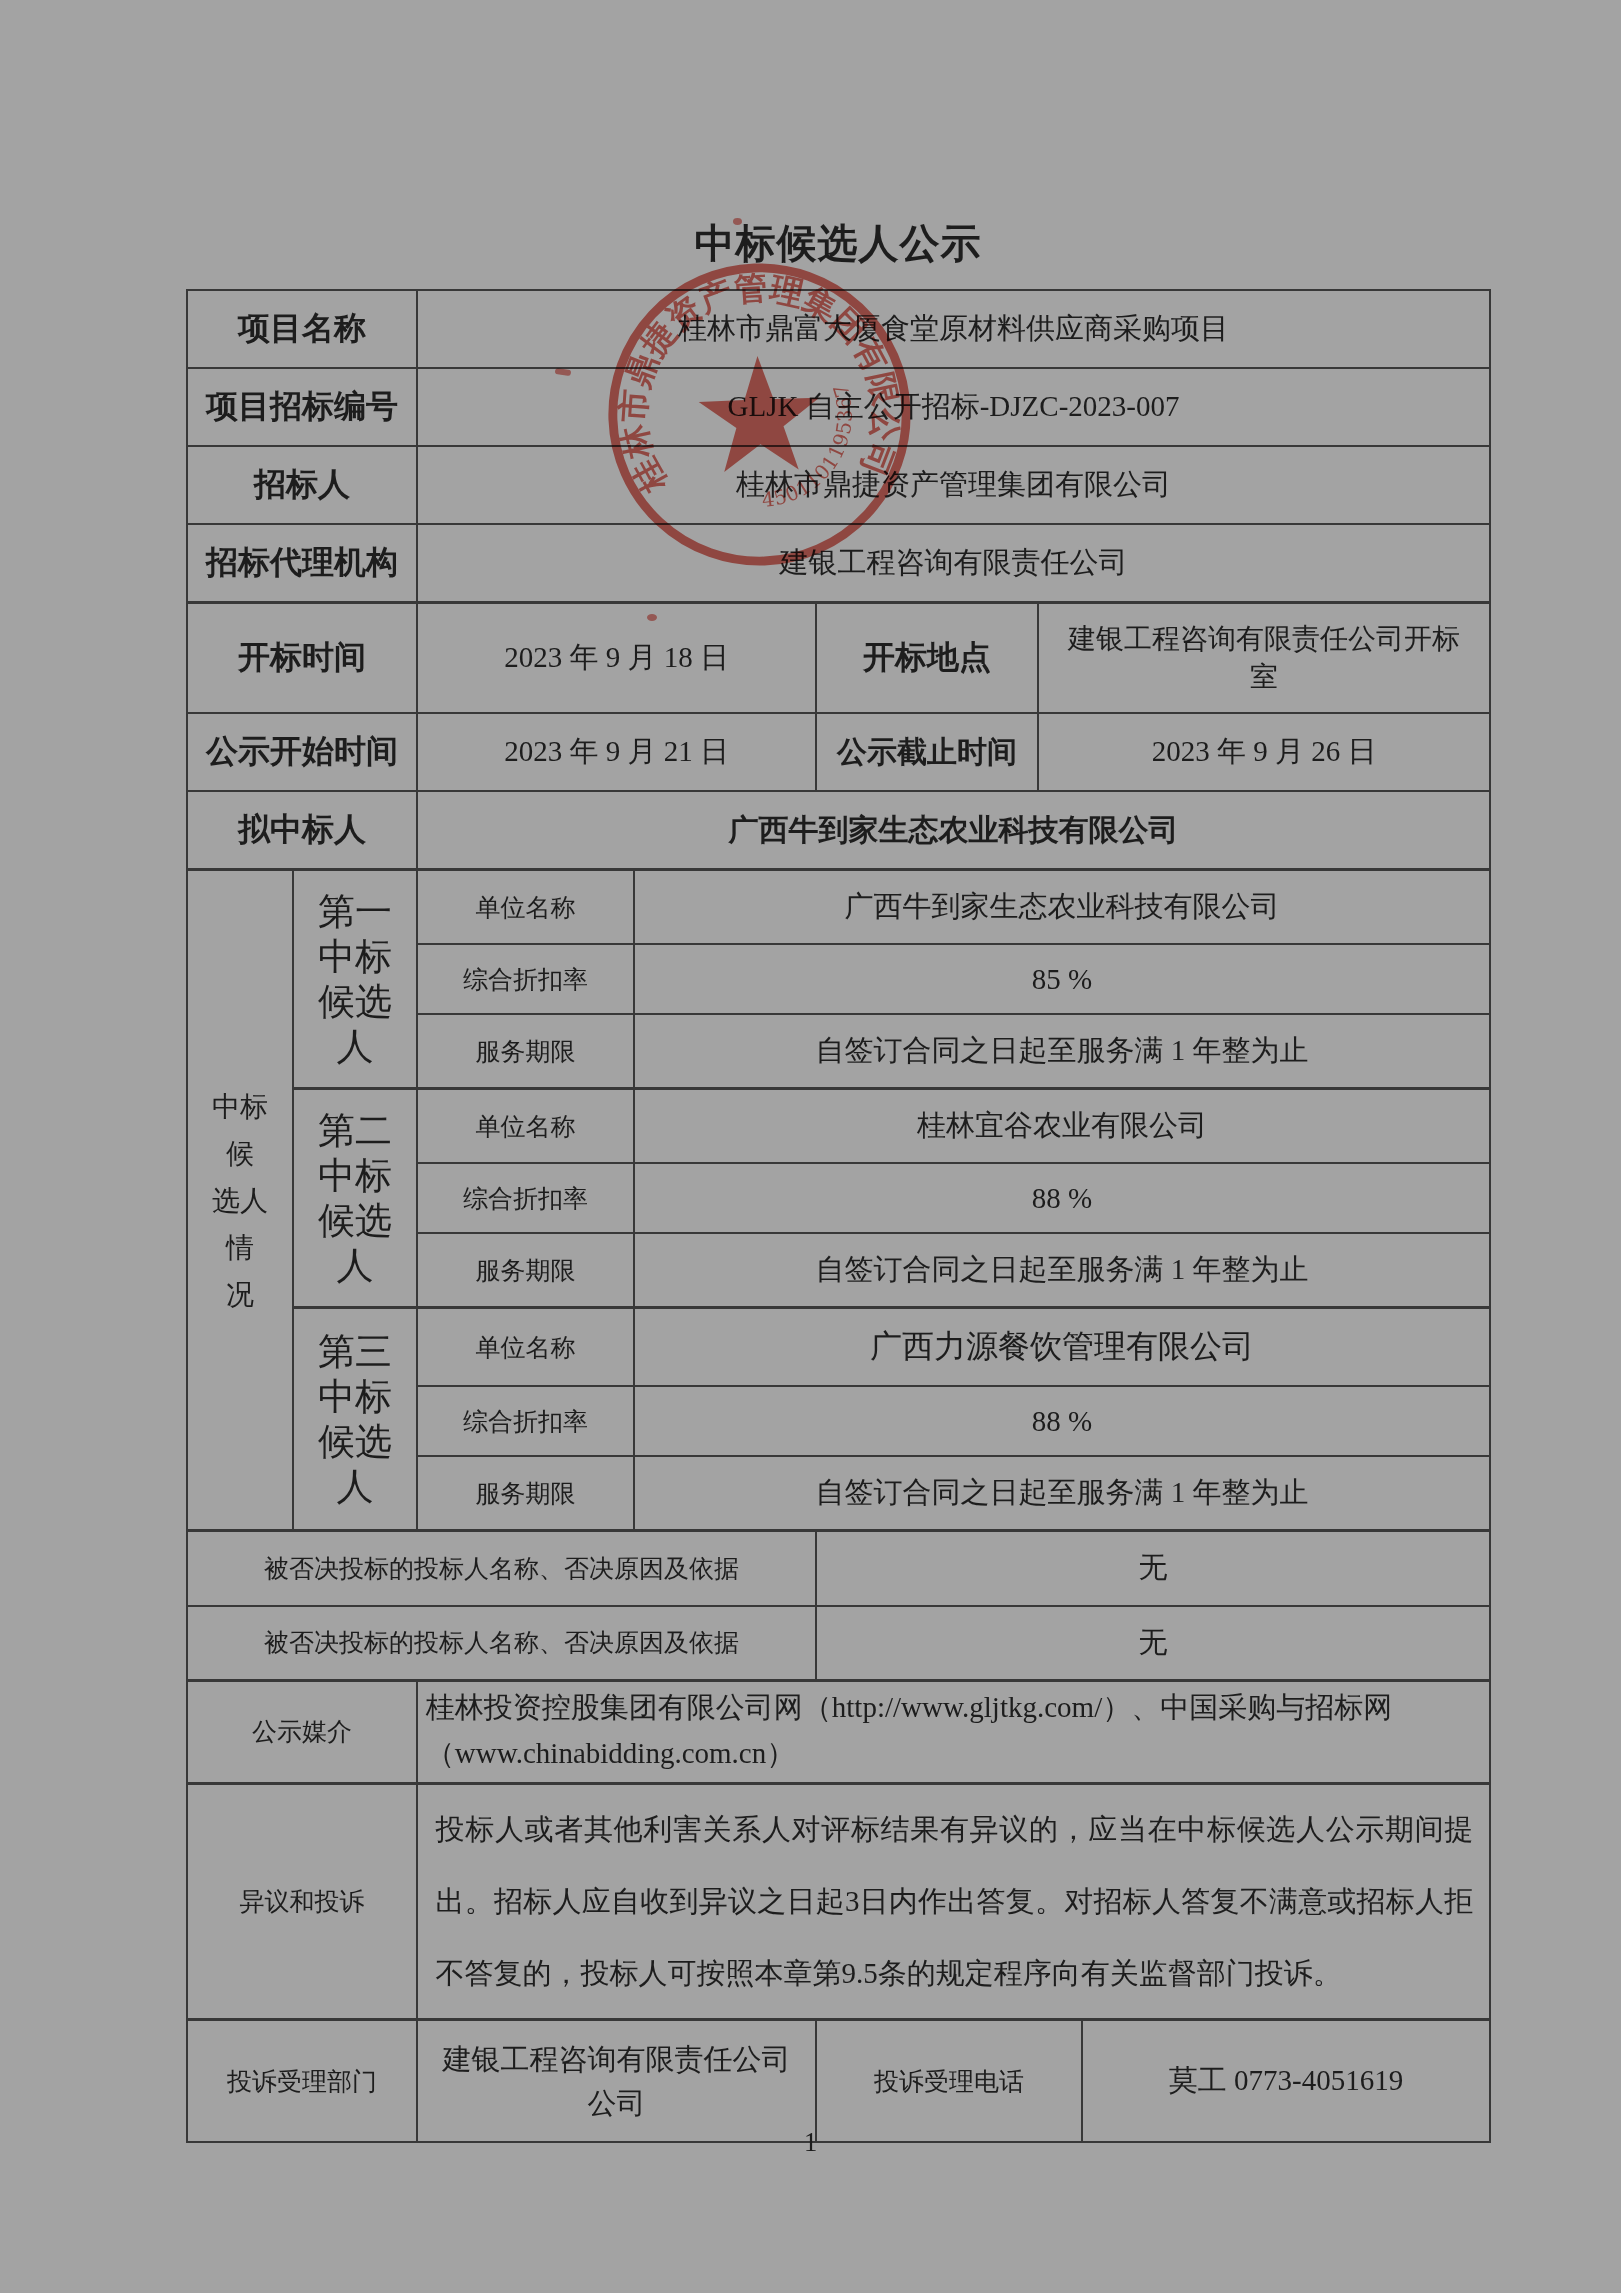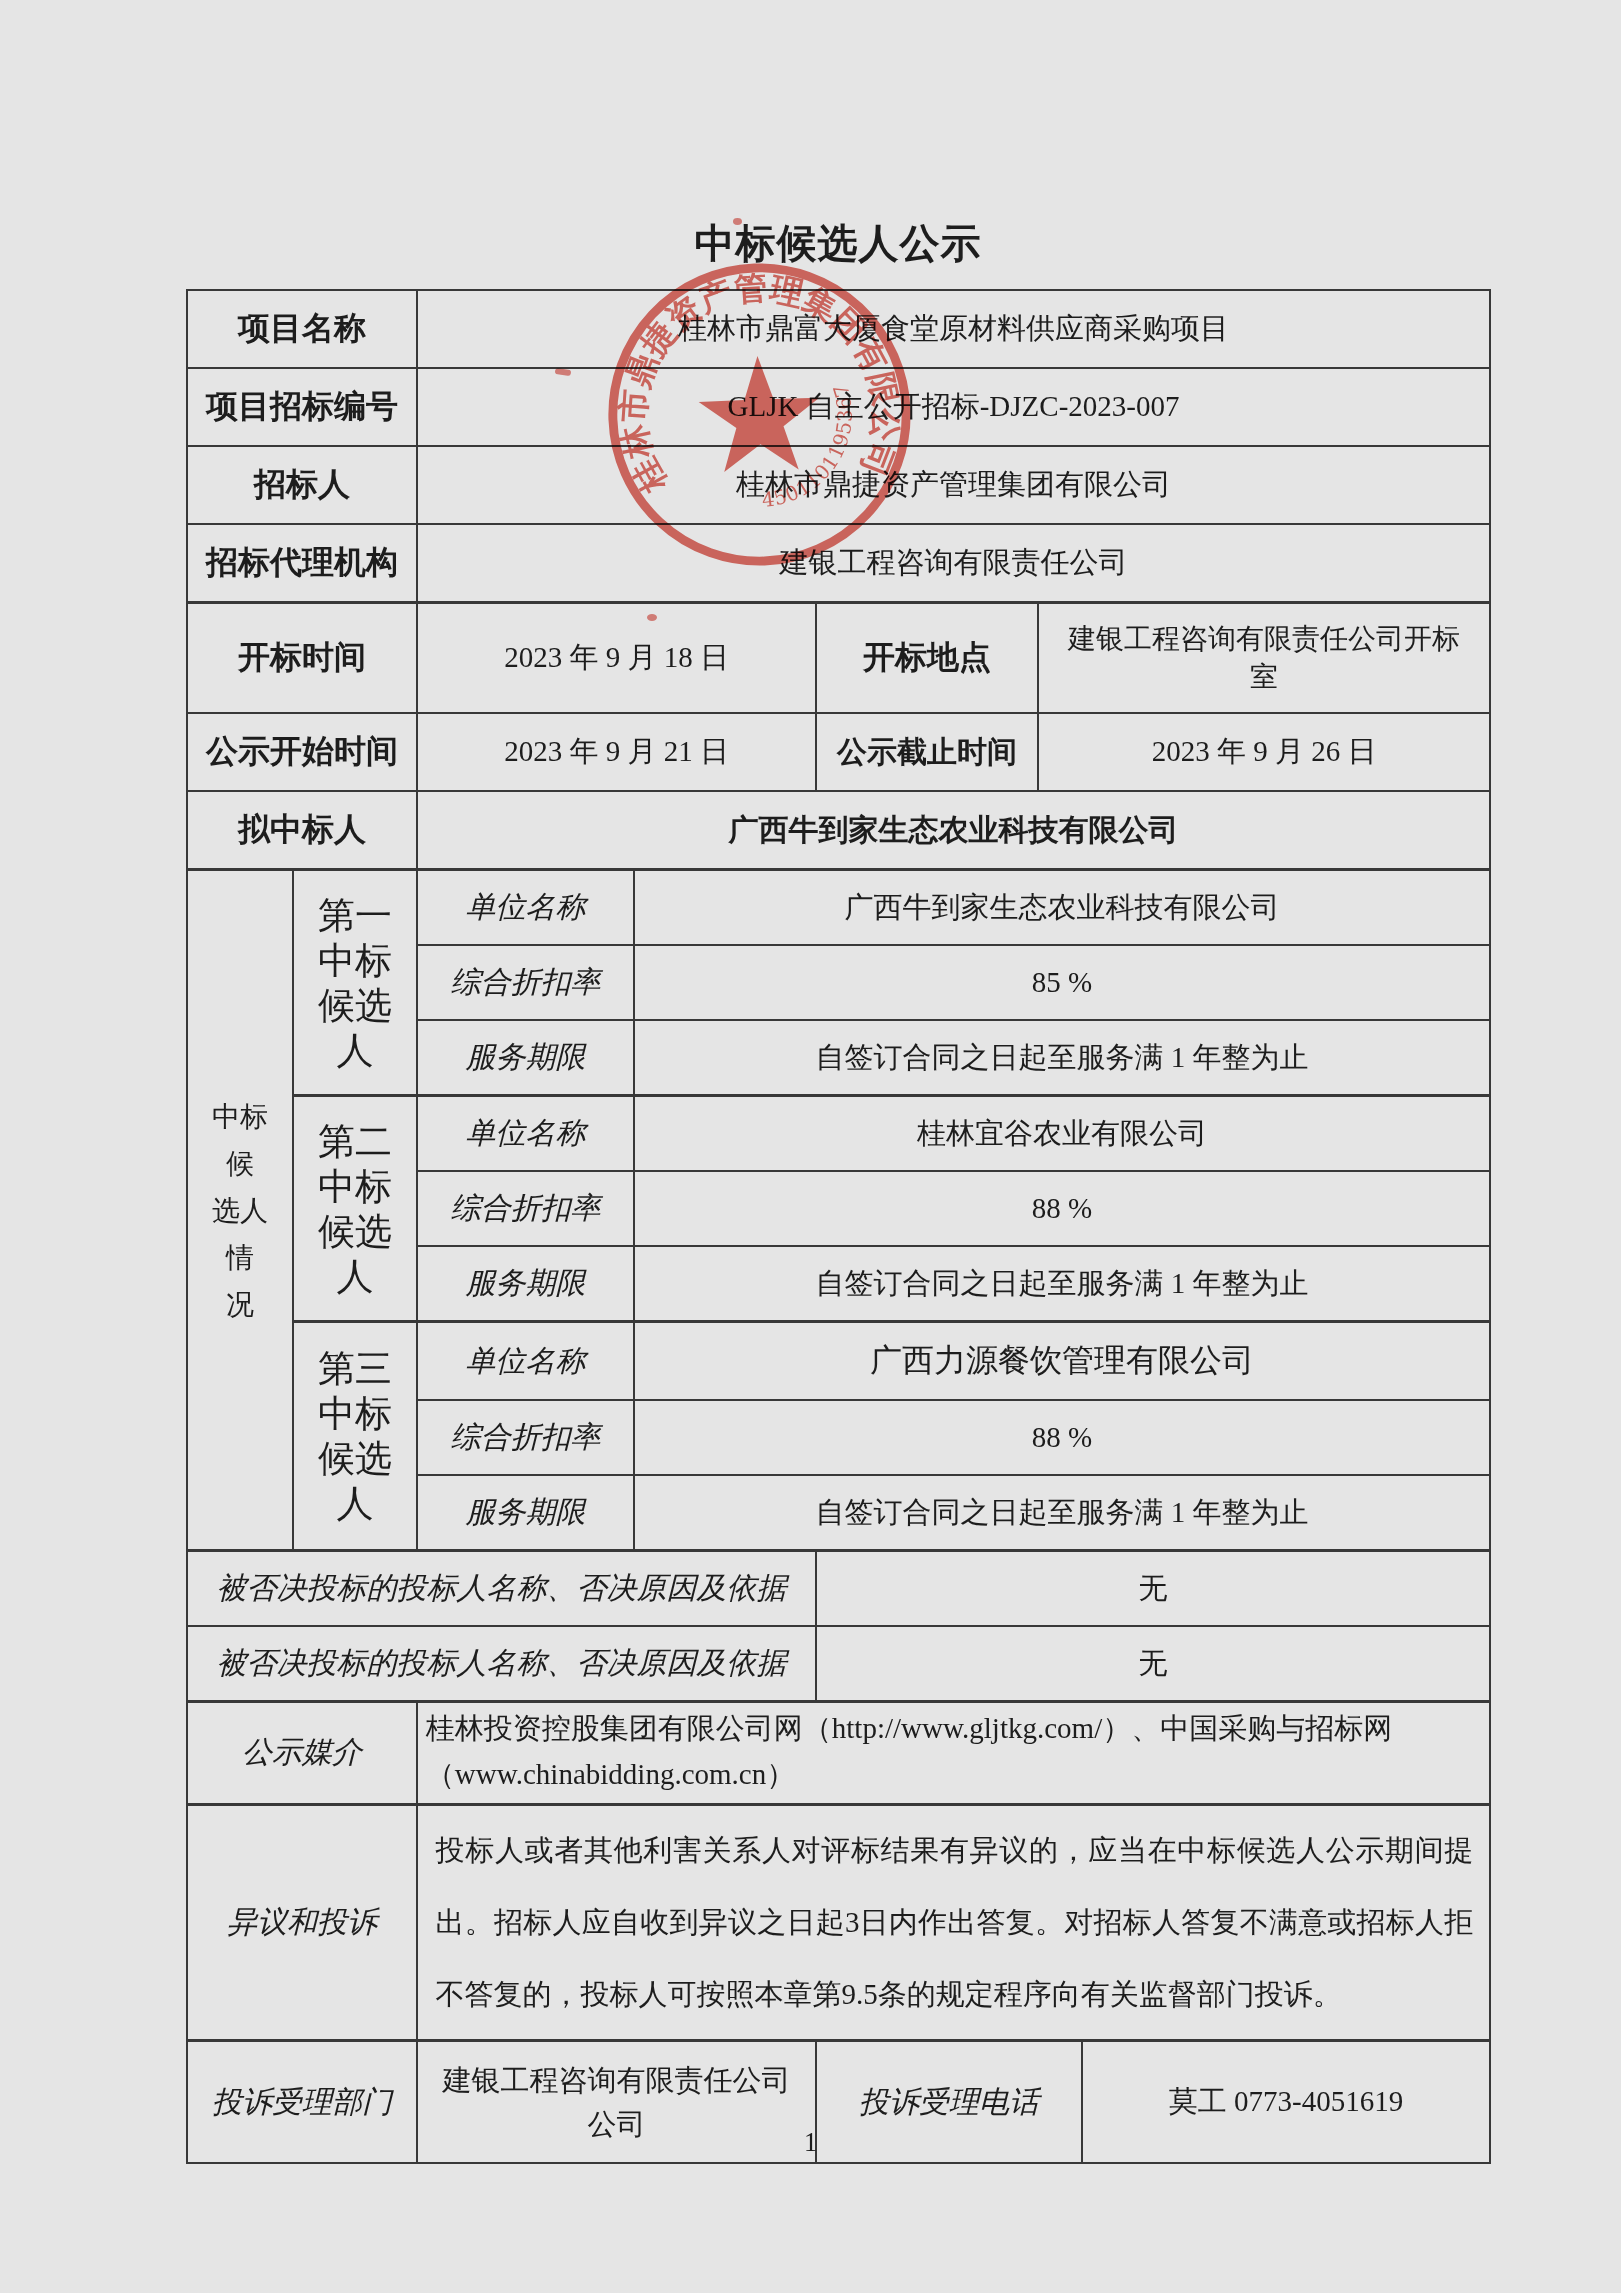--- a/index.html
+++ b/index.html
@@ -1,18 +1,18 @@
 <!DOCTYPE html>
 <html><head>
 <meta charset="utf-8">
 <style>
   html,body { margin:0; padding:0; }
   .page {
     position:relative; width:1621px; height:2294px;
-    background:#e5e5e5; overflow:hidden;
+    background:#a3a3a3; overflow:hidden;
     font-family:"Liberation Serif","DejaVu Serif",serif;
     color:#1d1d1d;
   }
   .title {
     position:absolute; left:186px; top:216px; width:1304px;
     text-align:center; font-size:40px; font-weight:bold; letter-spacing:1px;
   }
   table.doc {
     position:absolute; left:186px; top:289px; width:1304px;
     border-collapse:collapse; table-layout:fixed;
@@ -20,21 +20,21 @@
   }
   .doc td {
     border:2px solid #383838; text-align:center; vertical-align:middle;
     padding:16px; overflow:hidden; font-size:29px;
   }
   tr.tk > td { border-top-width:3.4px; }
   td.lbl { font-weight:bold; font-size:32px; }
   td.val { font-size:29px; }
   td.val-sm { font-size:28px; }
   td.winner { font-family:"Liberation Sans","DejaVu Sans",sans-serif; font-weight:bold; font-size:30px; }
-  td.cl { font-size:30px;font-style:italic; }
+  td.cl { font-size:25px; }
   td.group { font-size:28px; white-space:pre-line; line-height:47px; }
   td.rank { font-size:37px; white-space:pre-line; line-height:45px; }
   td.big { font-size:32px; }
   td.media { text-align:left; font-size:29px; line-height:46px; padding:2px 9.8px 5.9px 7.8px; white-space:pre-line;margin-left:28px; }
   td.just { text-align:justify; font-size:29px; line-height:72px; padding:7.8px 15.7px 9.8px 17.6px; }
   td.pre { white-space:pre-line; line-height:44px; }
   .stamp {
     position:absolute; left:596px; top:251px;
     mix-blend-mode:multiply; opacity:.82;
     transform:rotate(-2deg); pointer-events:none;

